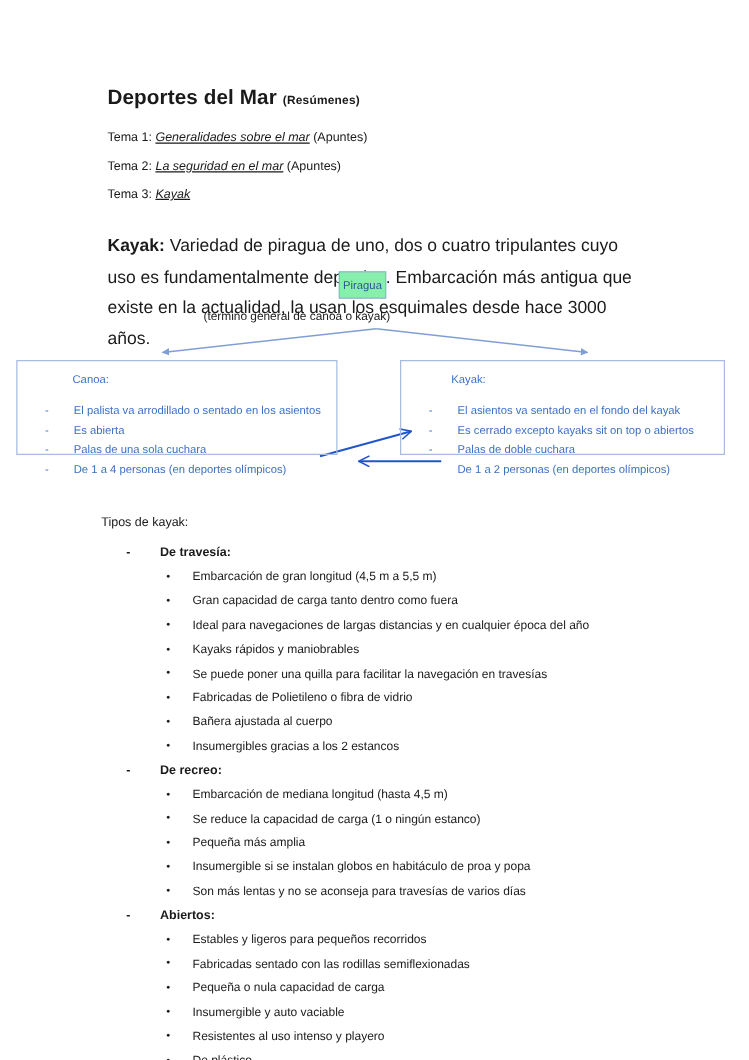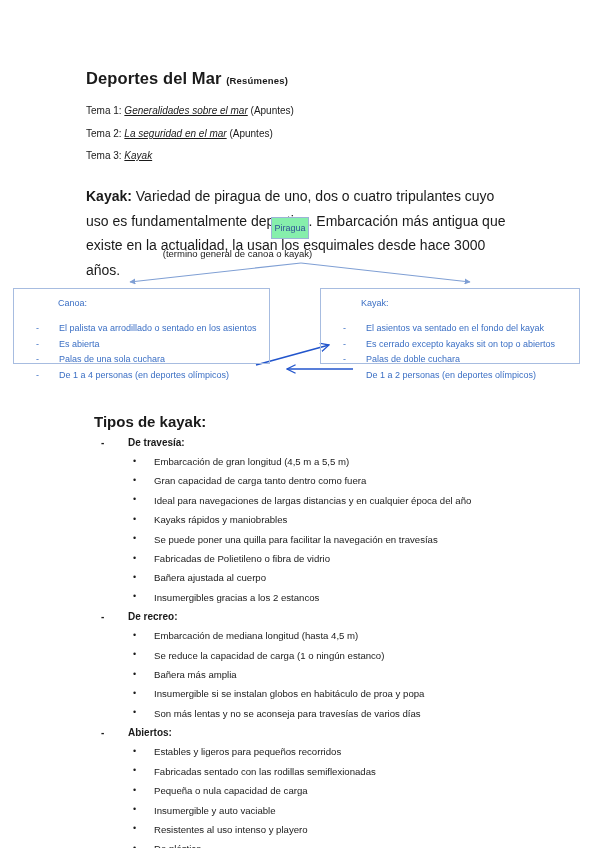--- a/index.html
+++ b/index.html
@@ -150,24 +150,24 @@
   }
   .box-list li .dash {
     position: absolute;
     left: 0;
     top: 0;
   }
 
   
   .section-title {
     position: absolute;
-    left: 94px;
+    left: 81px;
     top: 413px;
-    font-size: 15px;
-    font-weight: bold;
+    font-size: 10px;
+    font-weight: normal;
   }
 
   .outline {
     position: absolute;
     left: 0;
     top: 433px;
     width: 599px;
   }
   .group-head {
     position: relative;
@@ -292,21 +292,21 @@
       <li><span class="bullet">•</span><span>Se puede poner una quilla para facilitar la navegación en travesías</span></li>
       <li><span class="bullet">•</span><span>Fabricadas de Polietileno o fibra de vidrio</span></li>
       <li><span class="bullet">•</span><span>Bañera ajustada al cuerpo</span></li>
       <li><span class="bullet">•</span><span>Insumergibles gracias a los 2 estancos</span></li>
     </ul>
 
     <div class="group-head"><span class="dash">-</span><span>De recreo:</span></div>
     <ul class="sub-list">
       <li><span class="bullet">•</span><span>Embarcación de mediana longitud (hasta 4,5 m)</span></li>
       <li><span class="bullet">•</span><span>Se reduce la capacidad de carga (1 o ningún estanco)</span></li>
-      <li><span class="bullet">•</span><span>Bañera más amplia</span></li>
+      <li><span class="bullet">•</span><span>Pequeña más amplia</span></li>
       <li><span class="bullet">•</span><span>Insumergible si se instalan globos en habitáculo de proa y popa</span></li>
       <li><span class="bullet">•</span><span>Son más lentas y no se aconseja para travesías de varios días</span></li>
     </ul>
 
     <div class="group-head"><span class="dash">-</span><span>Abiertos:</span></div>
     <ul class="sub-list">
       <li><span class="bullet">•</span><span>Estables y ligeros para pequeños recorridos</span></li>
       <li><span class="bullet">•</span><span>Fabricadas sentado con las rodillas semiflexionadas</span></li>
       <li><span class="bullet">•</span><span>Pequeña o nula capacidad de carga</span></li>
       <li><span class="bullet">•</span><span>Insumergible y auto vaciable</span></li>

